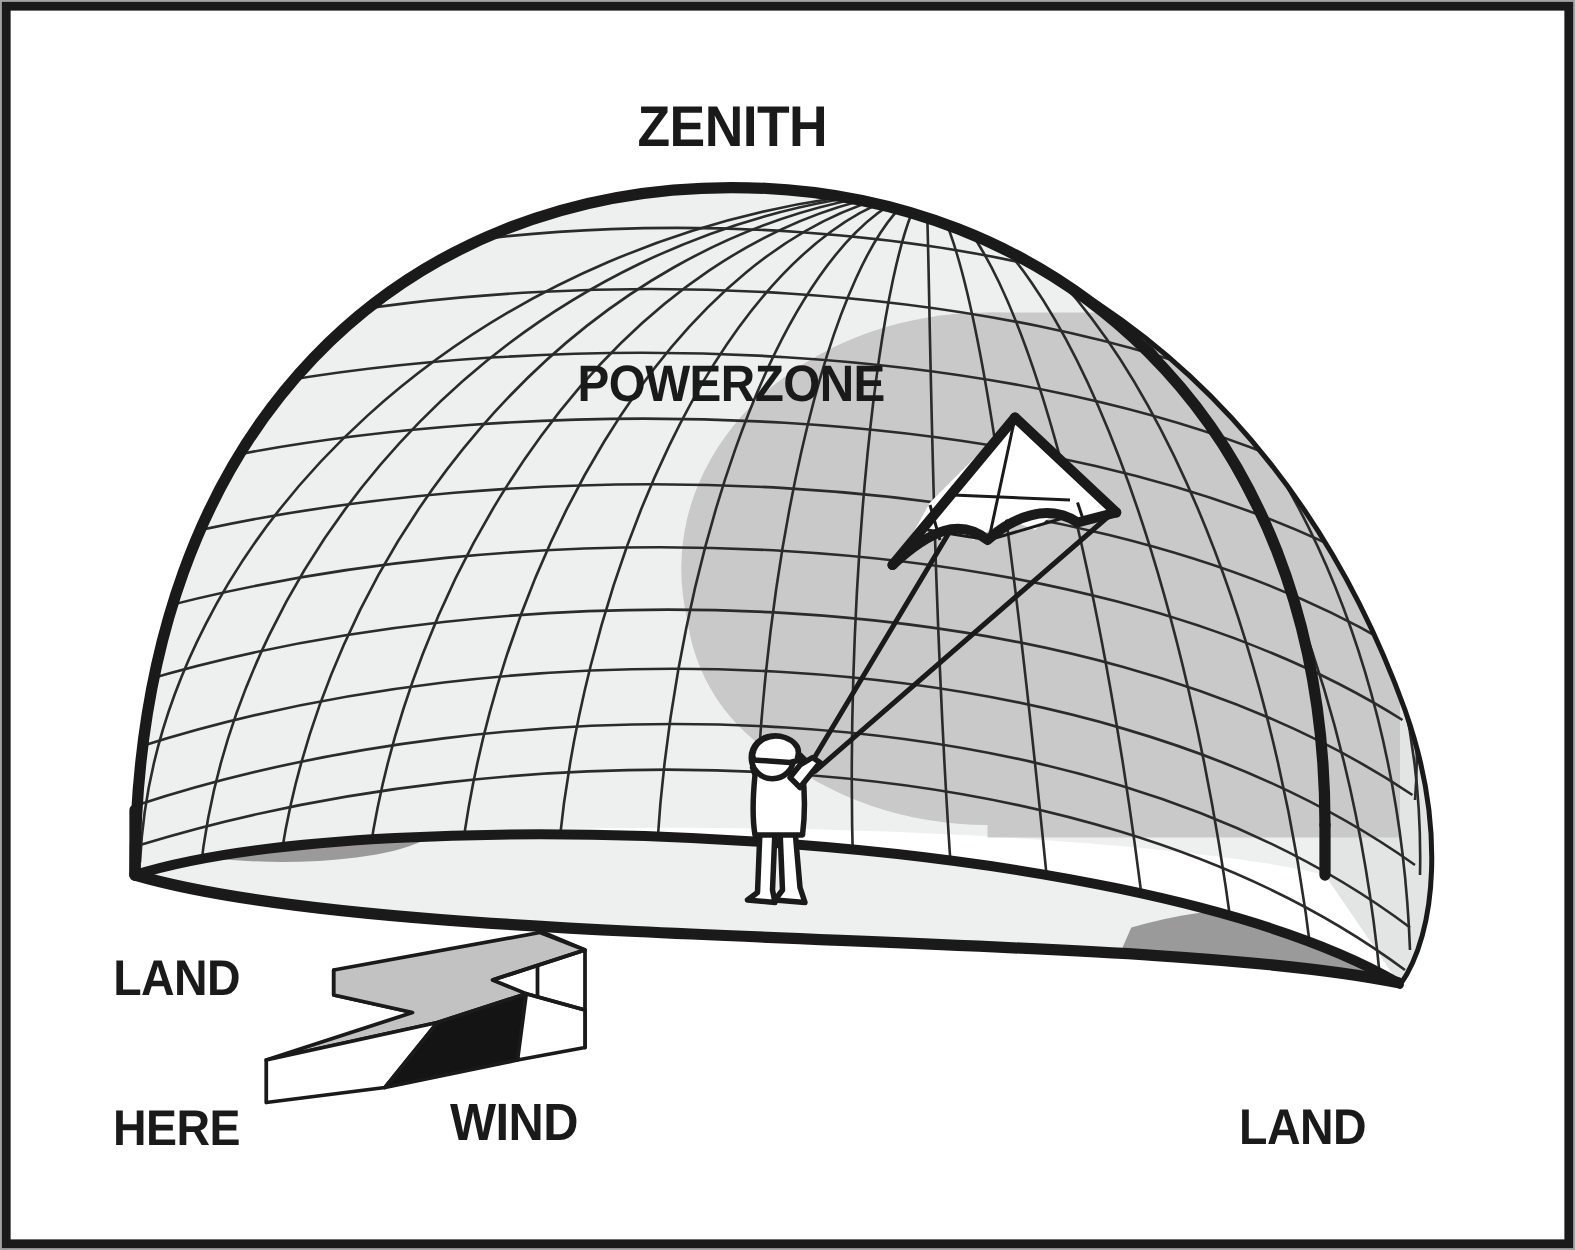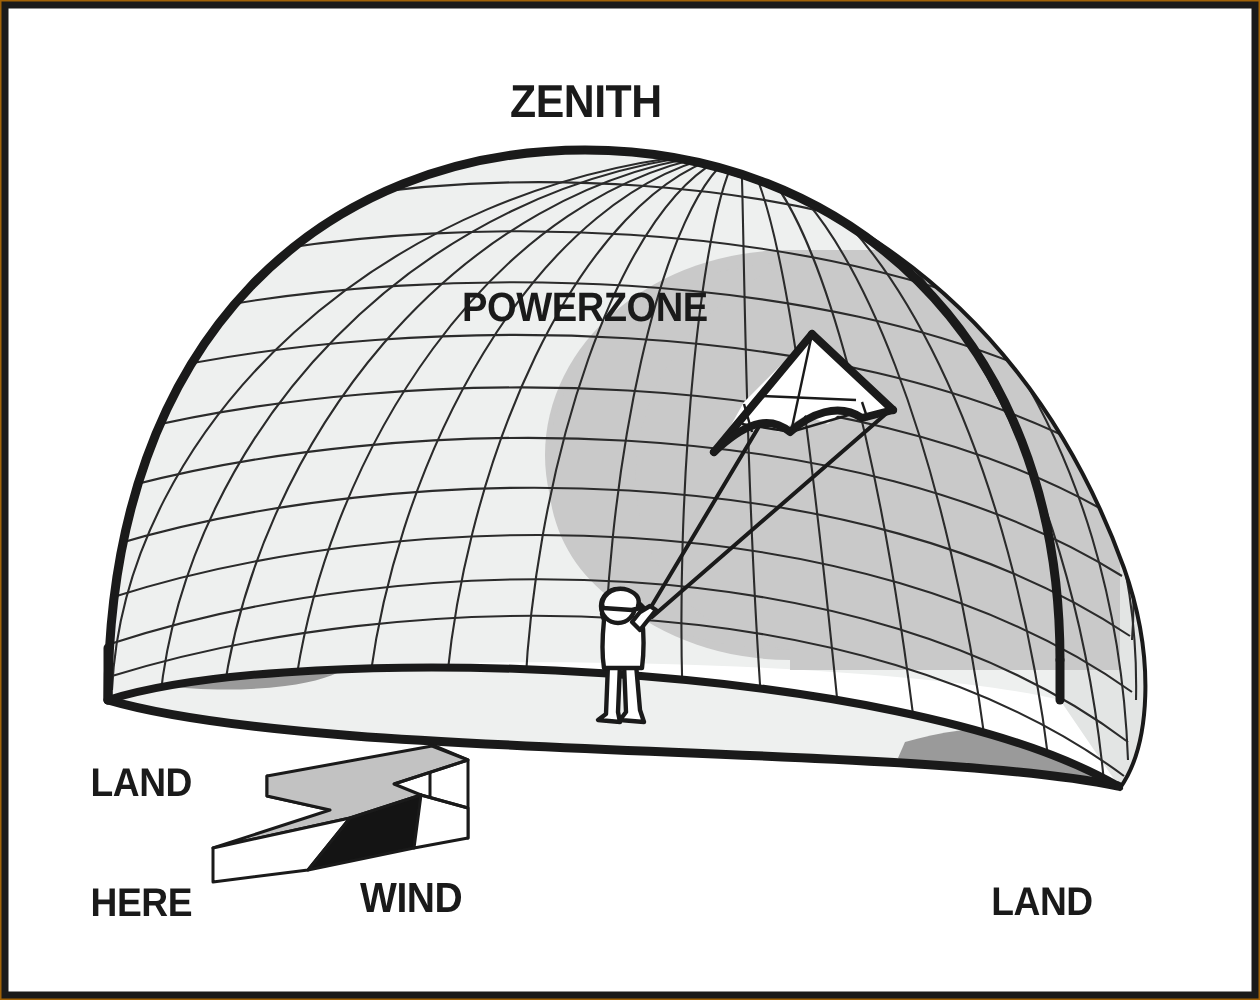--- a/index.html
+++ b/index.html
@@ -10,21 +10,21 @@
   body {
     width: 1260px;
     height: 1000px;
     font-family: "Liberation Sans", sans-serif;
     overflow: hidden;
   }
   #diagram-root {
     position: relative;
     width: 1260px;
     height: 1000px;
-    background: #a16207;
+    background: #a3a3a3;
   }
   #wind-window-svg {
     position: absolute;
     top: 0;
     left: 0;
     width: 1260px;
     height: 1000px;
     display: block;
   }
   .diagram-label {

